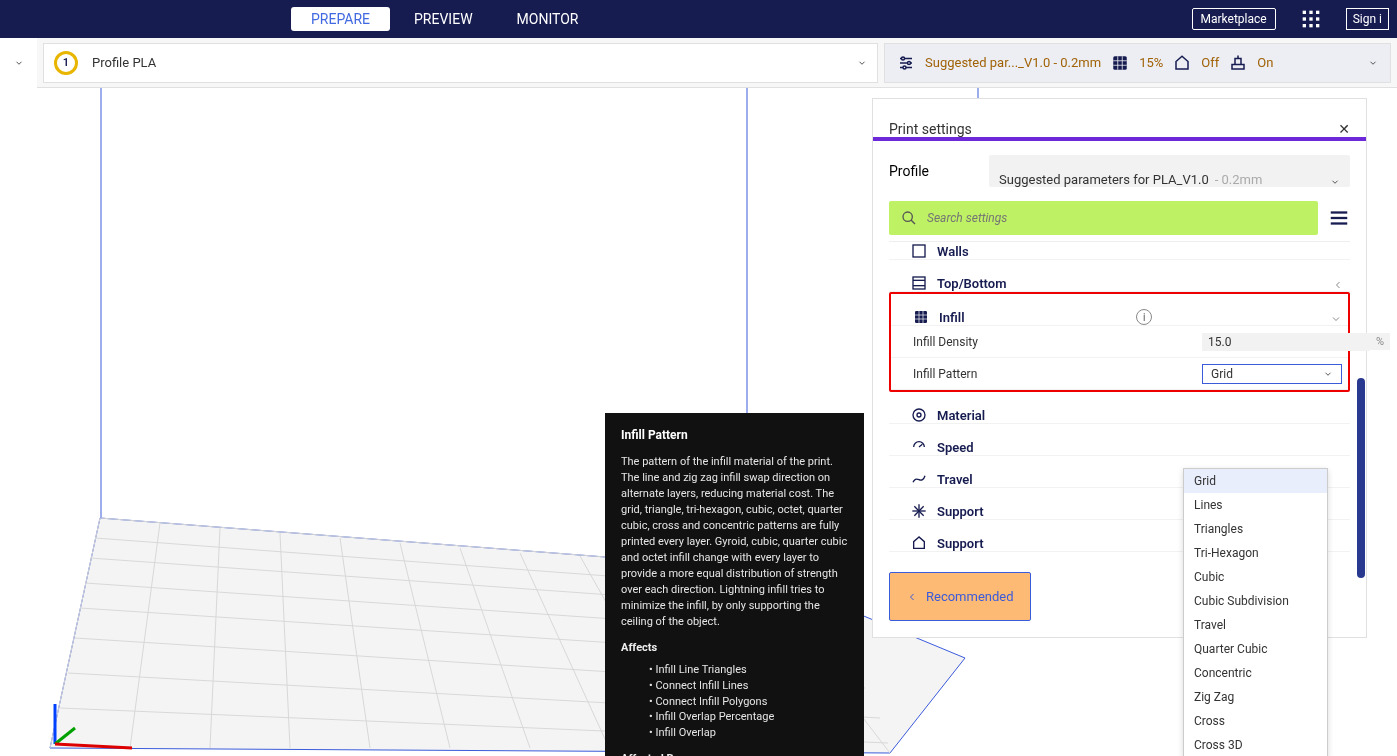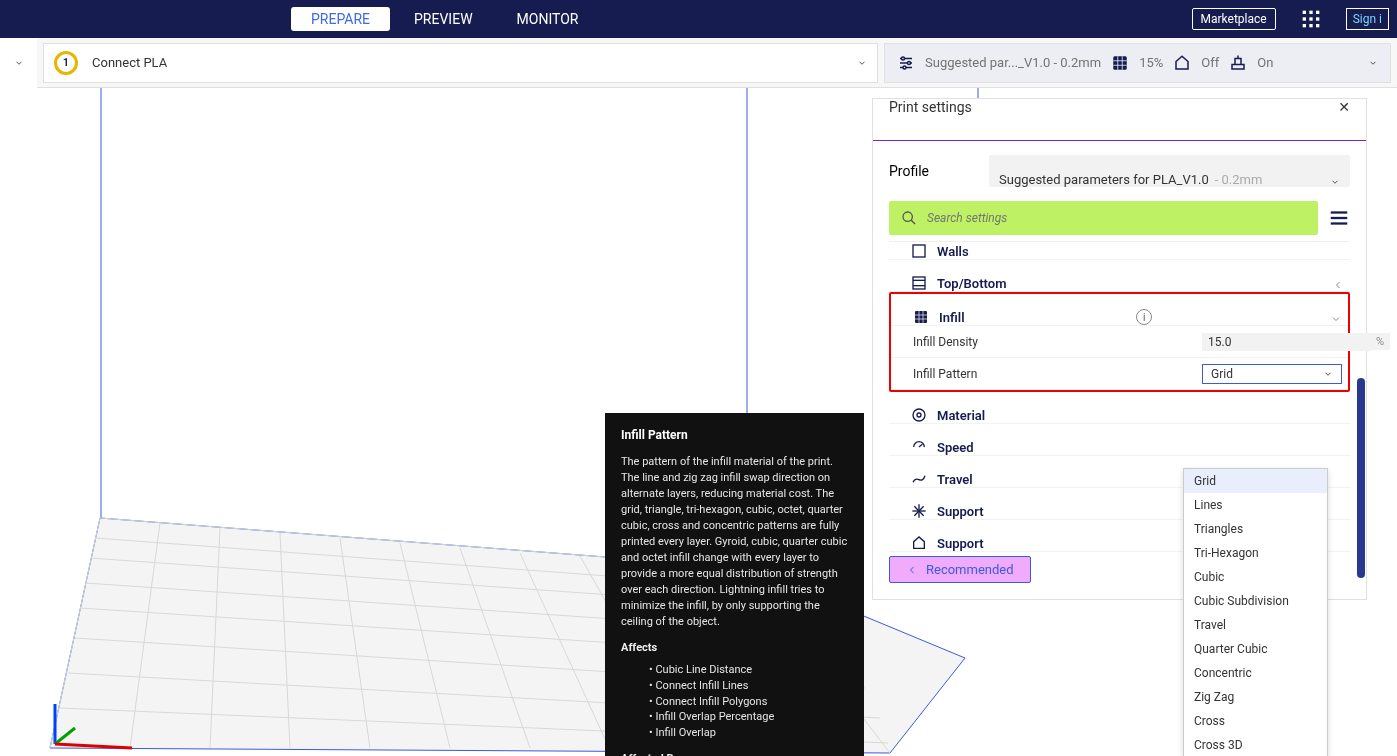--- a/index.html
+++ b/index.html
@@ -7,53 +7,53 @@
 
   
   .topbar { background: #161b50; height: 38px; display: flex; align-items: center; padding: 0 8px; }
   .tabs-center { position: absolute; left: 291px; display: flex; gap: 4px; }
   .tab { padding: 4px 20px; font-size: 14px; color: #fff; border-radius: 3px; cursor: pointer; }
   .tab.active { background: #fff; color: #4169e1; }
   .tab.inactive { color: #fff; }
   .topbar-right { margin-left: auto; display: flex; align-items: center; gap: 24px; }
   .marketplace-btn { border: 1px solid #fff; color: #fff; font-size: 12px; padding: 3px 8px; border-radius: 2px; background: transparent; cursor: pointer; }
   .apps-icon { width: 22px; height: 22px; color: #fff; cursor: pointer; display: flex; align-items: center; justify-content: center; }
-  .signin-btn { border: 1px solid #fff; color: #7dd3fc; font-size: 12px; padding: 3px 6px; background: transparent; cursor: pointer; }
+  .signin-btn { border: 1px solid #fff; color: #ffffff; font-size: 12px; padding: 3px 6px; background: transparent; cursor: pointer; }
 
   
   .secondbar { height: 50px; background: #f7f7f7; display: flex; align-items: center; border-bottom: 1px solid #e0e0e0; }
   .printer-drop { width: 37px; height: 50px; background: #fff; display: flex; align-items: center; justify-content: center; cursor: pointer; }
   .chev { width: 10px; height: 10px; }
   .material-bar { flex: 0 0 835px; background: #fff; height: 40px; margin-left: 6px; border: 1px solid #e0e0e0; display: flex; align-items: center; padding: 0 10px; cursor: pointer; }
   .material-badge { width: 24px; height: 24px; border: 3px solid #e8b500; border-radius: 50%; position: relative; display: flex; align-items: center; justify-content: center; margin-right: 14px; }
   .material-badge-inner { font-size: 11px; font-weight: 600; color: #161b50; }
   .material-name { font-size: 13px; color: #333; }
   .material-chev { margin-left: auto; }
 
   .settings-bar { flex: 1; background: #eceef4; height: 40px; margin-left: 6px; margin-right: 6px; border: 1px solid #e0e0e0; display: flex; align-items: center; padding: 0 12px; gap: 10px; cursor: pointer; }
   .settings-bar .mini-icon { width: 18px; height: 18px; color: #161b50; flex-shrink: 0; }
-  .settings-bar span { font-size: 13px; color: #737373; white-space: nowrap; }
+  .settings-bar span { font-size: 13px; color: #a16207; white-space: nowrap; }
 
   
   .main { position: relative; height: 668px; background: #fff; }
   .viewport { position: absolute; left: 0; top: 0; width: 875px; height: 668px; }
 
   
   .tooltip { position: absolute; left: 605px; top: 325px; width: 259px; background: #111; color: #eee; font-size: 12px; padding: 14px 16px; line-height: 1.45; }
   .tooltip::after { content: ''; position: absolute; right: -10px; top: 20px; border: 10px solid transparent; border-left-color: #111; }
   .tooltip h4 { font-size: 12px; font-weight: 700; margin-bottom: 10px; color: #fff; }
   .tooltip p { margin-bottom: 10px; font-size: 11px; color: #e5e5e5; }
   .tooltip .section { font-size: 11px; font-weight: 700; margin: 10px 0 6px; }
   .tooltip ul { list-style: none; padding-left: 28px; }
   .tooltip ul li::before { content: '• '; }
   .tooltip ul li { font-size: 11px; color: #e5e5e5; }
 
   
   .panel { position: absolute; right: 30px; top: 10px; width: 495px; background: #fff; border: 1px solid #e0e0e0; }
-  .panel-header { height: 42px; display: flex; align-items: flex-start; padding: 0 16px; border-bottom: 1px solid #6d28d9; }
+  .panel-header { height: 42px; display: flex; align-items: flex-end; padding: 0 16px; border-bottom: 4px solid #6d28d9; }
   .panel-header span { font-size: 14px; color: #333; }
   .panel-close { margin-left: auto; cursor: pointer; color: #333; }
   .panel-body { padding: 14px 16px 16px; }
   .profile-row { display: flex; align-items: center; gap: 14px; margin-bottom: 14px; }
   .profile-row label { font-size: 14px; color: #000000; width: 86px; }
   .profile-select { flex: 1; background: #f2f2f2; height: 32px; display: flex; align-items: flex-end; padding: 0 10px; font-size: 13px; color: #333; cursor: pointer; border-radius: 2px; }
   .profile-select .dim { color: #aaa; margin-left: 6px; }
   .profile-select .chev2 { margin-left: auto; }
   .search-row { display: flex; align-items: center; gap: 10px; margin-bottom: 6px; }
   .search-box { flex: 1; background: #bef264; height: 34px; display: flex; align-items: center; padding: 0 12px; gap: 10px; border-radius: 2px; }
@@ -70,21 +70,21 @@
   .cat.infill { }
   .cat .info-i { width: 16px; height: 16px; border: 1px solid #888; border-radius: 50%; font-size: 10px; display: flex; align-items: center; justify-content: center; color: #888; margin-left: auto; margin-right: 6px; }
 
   .setting-row { display: flex; align-items: center; height: 32px; padding: 0 6px 0 22px; font-size: 12px; color: #333; border-bottom: 1px solid #f2f2f2; }
   .setting-row .field { margin-left: auto; width: 140px; height: 22px; display: flex; align-items: center; }
   .field-num { background: #f2f2f2; border: none; padding: 2px 6px; font-size: 12px; color: #333; flex: 1; outline: none; }
   .field-unit { background: #f2f2f2; padding: 2px 6px; font-size: 11px; color: #888; }
   .field-select { background: #fff; border: 1px solid #3b5bdb; padding: 2px 8px; font-size: 12px; color: #333; flex: 1; display: flex; align-items: center; cursor: pointer; }
   .field-select .fs-chev { margin-left: auto; }
 
-  .recommended-btn { margin-top: 4px; border: 1px solid #3b5bdb; color: #3b5bdb; background: #f0abfc; padding: 5px 16px; font-size: 13px; cursor: pointer; display: flex; align-items: center; gap: 8px; border-radius: 2px; }
+  .recommended-btn { margin-top: 20px; border: 1px solid #3b5bdb; color: #3b5bdb; background: #fdba74; padding: 16px 16px; font-size: 13px; cursor: pointer; display: flex; align-items: center; gap: 8px; border-radius: 2px; }
 
   
   .dropdown { position: absolute; left: 1183px; top: 380px; width: 145px; background: #fff; border: 1px solid #ccc; box-shadow: 0 2px 6px rgba(0,0,0,0.15); z-index: 10; max-height: 370px; overflow: visible; }
   .dropdown-item { padding: 5px 10px; font-size: 12px; color: #333; cursor: pointer; }
   .dropdown-item.sel { background: #e8eefc; }
 
   
   .scroll-ind { position: absolute; right: 32px; top: 290px; width: 8px; height: 200px; background: #2a3990; border-radius: 4px; }
 </style>
 </head>
@@ -118,21 +118,21 @@
 <div class="secondbar">
   <div class="printer-drop">
     <svg class="chev" viewBox="0 0 24 24" width="12" height="12" stroke="#333" stroke-width="2" fill="none">
         <polyline points="6 9 12 15 18 9"></polyline>
       </svg>
   </div>
   <div class="material-bar">
     <div class="material-badge">
         <span class="material-badge-inner">1</span>
       </div>
-    <span class="material-name">Connect PLA</span>
+    <span class="material-name">Profile PLA</span>
     <svg class="chev material-chev" viewBox="0 0 24 24" width="12" height="12" stroke="#333" stroke-width="2" fill="none">
         <polyline points="6 9 12 15 18 9"></polyline>
       </svg>
   </div>
   <div class="settings-bar">
     <svg class="mini-icon" viewBox="0 0 24 24" fill="none" stroke="#161b50" stroke-width="2">
         <line x1="4" y1="6" x2="20" y2="6"></line>
         <line x1="4" y1="12" x2="20" y2="12"></line>
         <line x1="4" y1="18" x2="20" y2="18"></line>
         <circle cx="8" cy="6" r="2" fill="#fff"></circle>
@@ -204,21 +204,21 @@
         <line x1="55" y1="656" x2="132" y2="660" stroke="#d00" stroke-width="3"></line>
       </g>
     </svg>
   </div>
 
   <div class="tooltip">
     <h4>Infill Pattern</h4>
     <p>The pattern of the infill material of the print. The line and zig zag infill swap direction on alternate layers, reducing material cost. The grid, triangle, tri-hexagon, cubic, octet, quarter cubic, cross and concentric patterns are fully printed every layer. Gyroid, cubic, quarter cubic and octet infill change with every layer to provide a more equal distribution of strength over each direction. Lightning infill tries to minimize the infill, by only supporting the ceiling of the object.</p>
     <div class="section">Affects</div>
     <ul>
-      <li>Cubic Line Distance</li>
+      <li>Infill Line Triangles</li>
       <li>Connect Infill Lines</li>
       <li>Connect Infill Polygons</li>
       <li>Infill Overlap Percentage</li>
       <li>Infill Overlap</li>
     </ul>
     <div class="section">Affected By</div>
 
   </div>
 
   <div class="panel">

